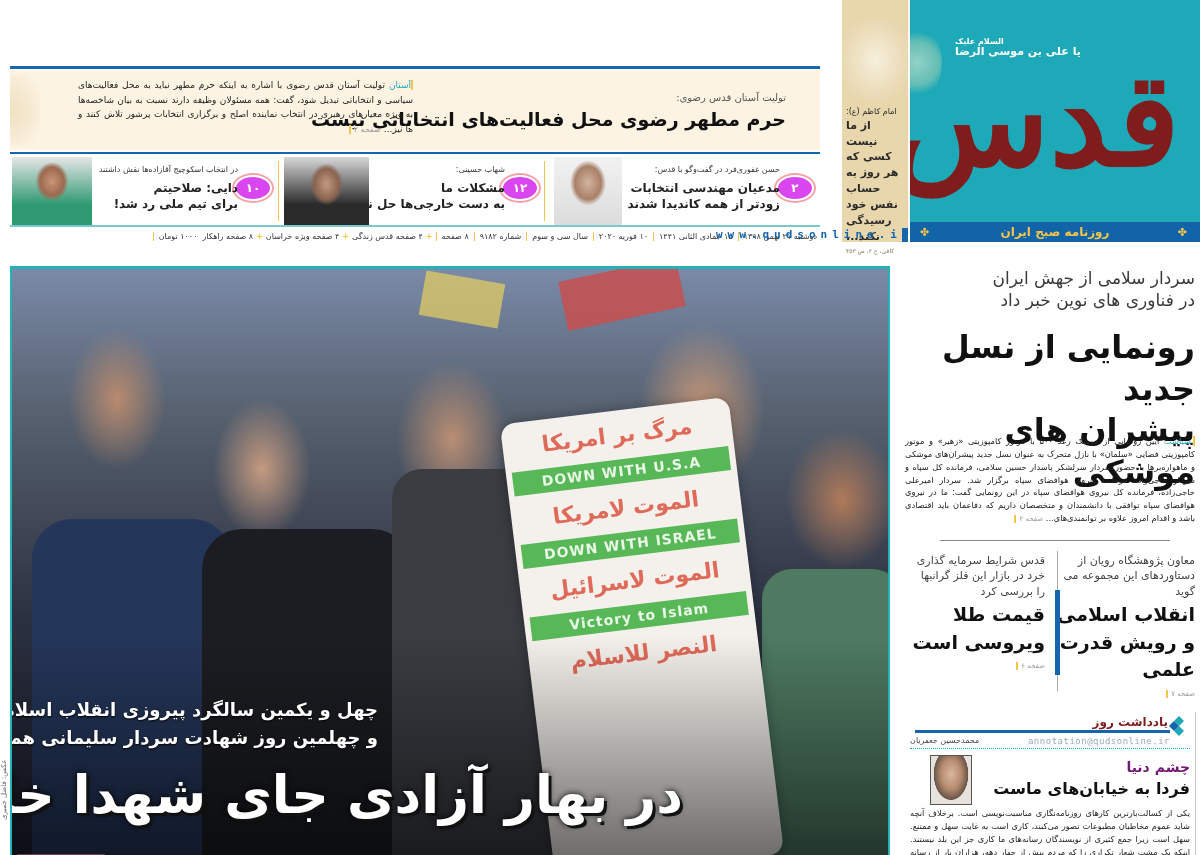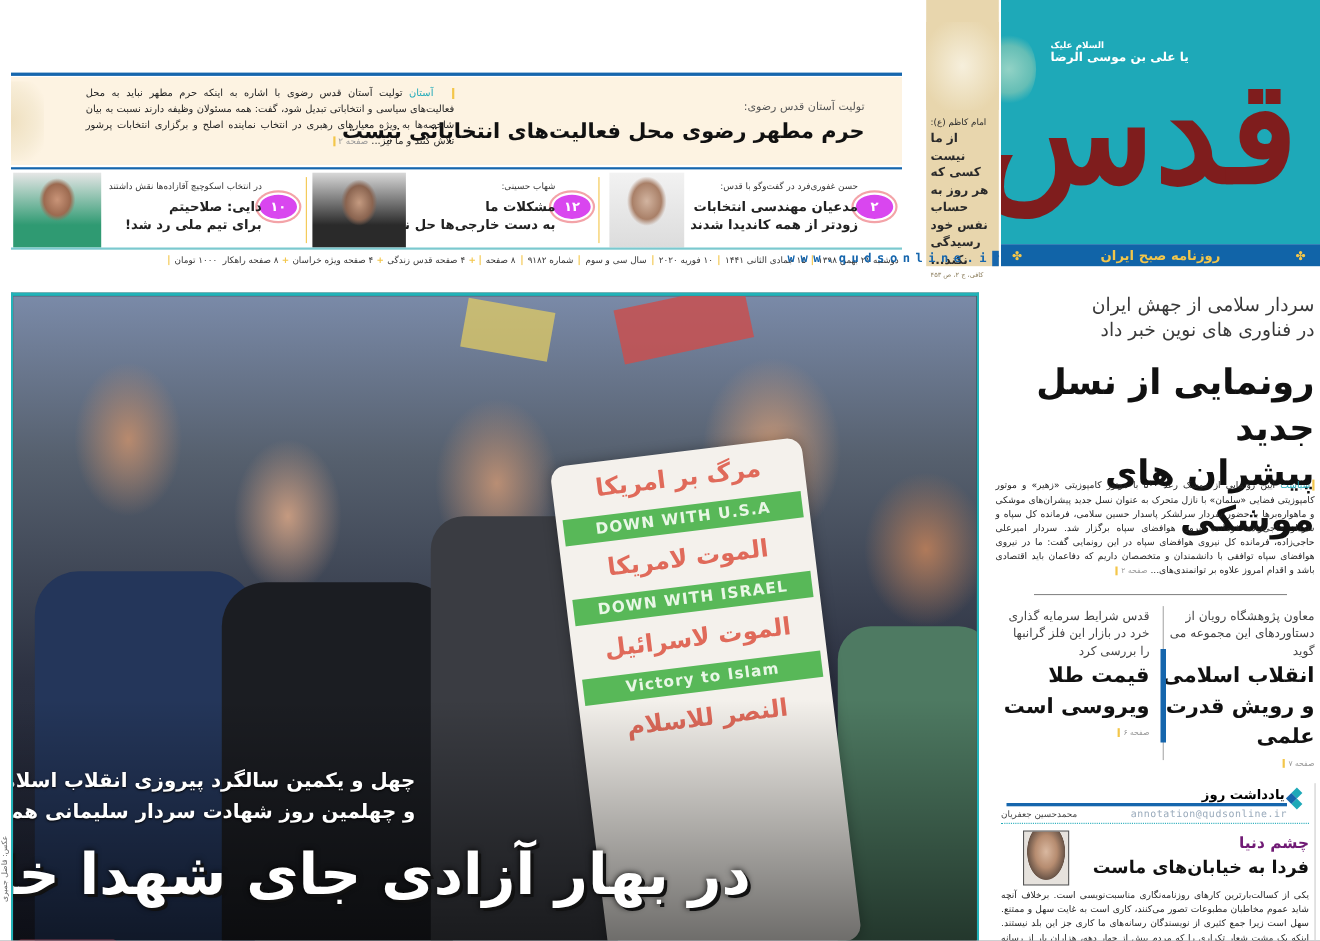--- a/index.html
+++ b/index.html
@@ -25,21 +25,21 @@
 
   
   .top-rule { left: 10px; top: 66px; width: 810px; height: 3px; background: #1666ad; }
 
   
   .band { left: 10px; top: 70px; width: 810px; height: 80px; background: #fdf3e2; }
   .band .orn-left { position: absolute; left: 0; top: 4px; width: 30px; height: 72px; background: radial-gradient(ellipse at 0% 50%, #efe0c0 0%, #f6ebd4 55%, #fdf3e2 85%); }
   .band .kicker { position: absolute; right: 34px; top: 22px; font-size: 10px; color: #555; }
   .band .headline { position: absolute; right: 34px; top: 38px; font-size: 19px; font-weight: bold; color: #111; white-space: nowrap; }
   .band .brief { position: absolute; left: 68px; top: 8px; width: 335px; font-size: 9px; line-height: 1.62; color: #222; text-align: justify; }
-  .band .brief .tag { color: #1ea9b8; border-right: 2px solid #f3c64a; padding-right: 17px; }
+  .band .brief .tag { color: #1ea9b8; border-right: 2px solid #f3c64a; padding-right: 0; }
   .band .brief .pg { color: #999; font-size: 8px; border-left: 2px solid #f3c64a; padding-left: 3px; }
 
   
   .teaser-rule { left: 10px; top: 152px; width: 810px; height: 2px; background: #1666ad; }
   .teaser-bottom { left: 10px; top: 225px; width: 810px; height: 2px; background: #7bc9cf; }
   .teaser { top: 155px; height: 70px; }
   .teaser .num { position: absolute; width: 38px; height: 26px; border-radius: 50%; background: #d946ef; color: #fff; font-weight: bold; font-size: 12px; display: flex; align-items: center; justify-content: center; border: 2px solid #fff; box-shadow: 0 0 0 2px #f3a3a8; }
   .teaser .kick { position: absolute; font-size: 8px; color: #333; white-space: nowrap; }
   .teaser .title { position: absolute; font-size: 12px; font-weight: bold; line-height: 1.3; color: #222; text-align: right; white-space: nowrap; }
   .teaser .photo { position: absolute; bottom: 0; }
@@ -90,21 +90,21 @@
   .col-split { position: absolute; left: 152px; top: 296px; width: 1px; height: 140px; background: #aaa; }
   .col-split-blue { position: absolute; left: 150px; top: 335px; width: 5px; height: 85px; background: #1666ad; }
   .sub-story { position: absolute; top: 298px; width: 140px; }
   .sub-story .k { font-size: 11px; line-height: 1.4; color: #444; text-align: right; }
   .sub-story .h { font-size: 19px; font-weight: bold; line-height: 1.45; color: #111; text-align: right; margin-top: 2px; }
   .sub-story .p { font-size: 7px; margin-top: 6px; }
 
   
   .note { position: absolute; right: 5px; top: 460px; width: 280px; }
   .note .bar { position: absolute; right: 20px; top: 15px; width: 255px; height: 3px; background: #1666ad; }
-  .note .title { position: absolute; right: 22px; top: 0; font-size: 12px; font-weight: bold; color: #000000; white-space: nowrap; }
+  .note .title { position: absolute; right: 22px; top: 0; font-size: 12px; font-weight: bold; color: #7f1d1d; white-space: nowrap; }
   .note .diamond { position: absolute; right: 0; top: 0; width: 22px; height: 22px; }
   .note .email { position: absolute; right: 20px; top: 21px; font-size: 9px; color: #9ab; font-family: "DejaVu Sans Mono", monospace; direction: ltr; letter-spacing: .5px; }
   .note .author { position: absolute; left: 0; top: 21px; font-size: 8px; color: #444; white-space: nowrap; }
   .note .dots { position: absolute; right: 0; top: 33px; width: 280px; border-top: 1px dotted #1ea9b8; }
   .note .portrait { position: absolute; left: 20px; top: 40px; width: 42px; height: 50px; border: 1px solid #555; background: radial-gradient(ellipse at 50% 38%, #d9b8a0 0%, #b68c70 35%, #6a5548 60%, #e6e2dd 62%); }
   .note .h1 { position: absolute; right: 0; top: 44px; font-size: 14px; font-weight: bold; color: #701a75; white-space: nowrap; }
   .note .h2 { position: absolute; right: 0; top: 64px; font-size: 16px; font-weight: bold; color: #111; white-space: nowrap; margin-left: 16px; }
   .note .body { position: absolute; right: 0; top: 92px; width: 280px; font-size: 8.3px; line-height: 1.55; text-align: justify; color: #222; }
   .right-border { left: 1195px; top: 712px; width: 1px; height: 143px; background: #ccc; }
 </style>

